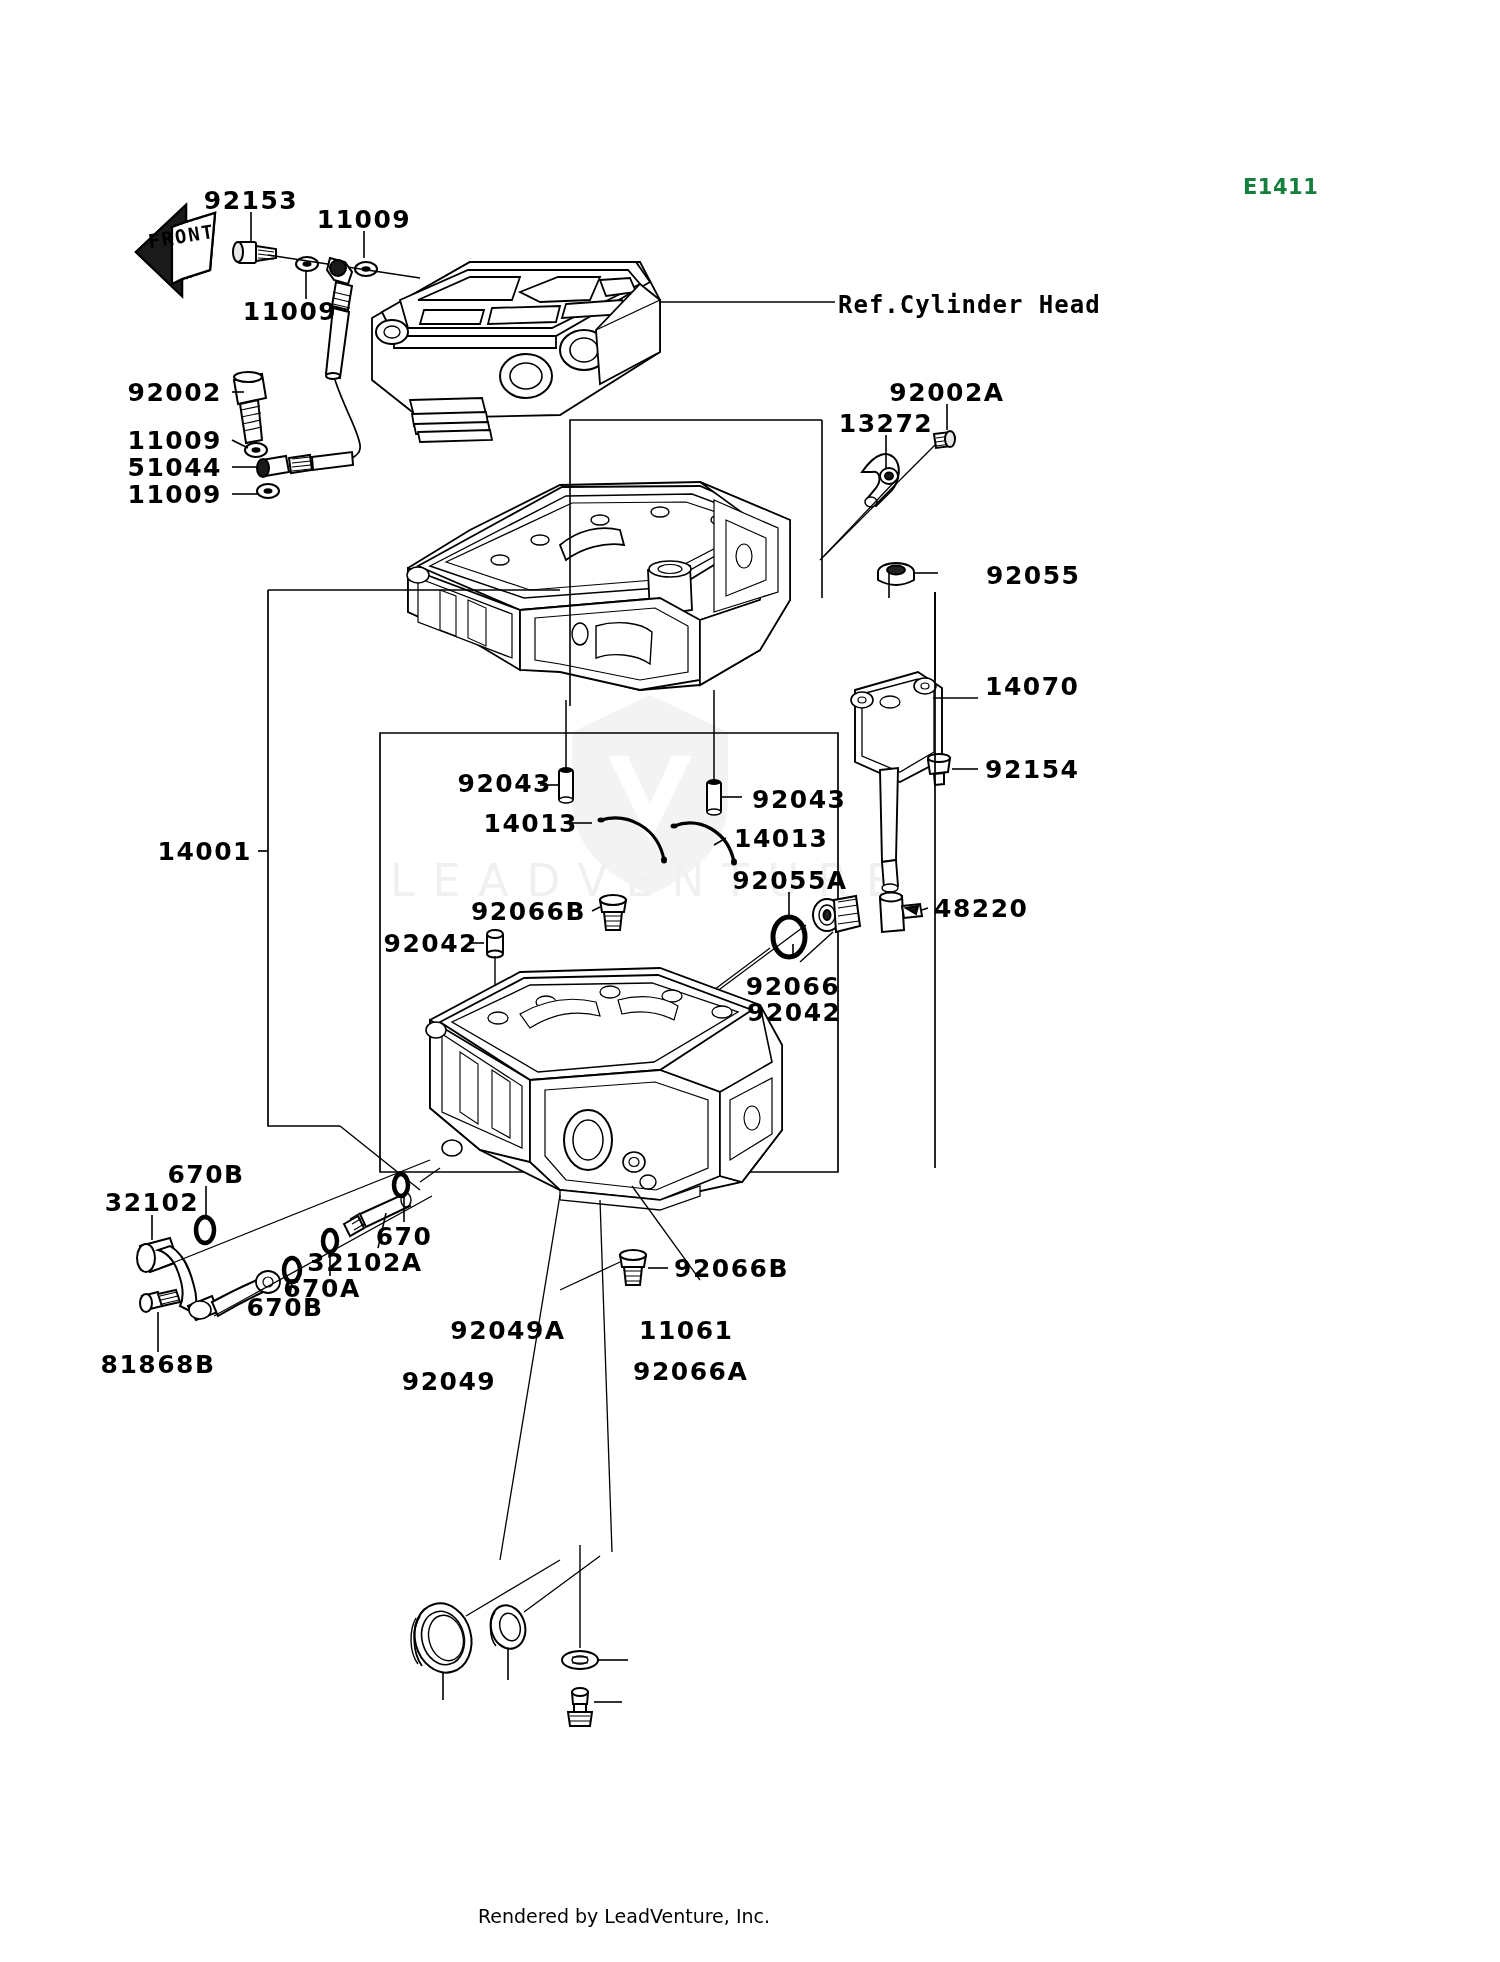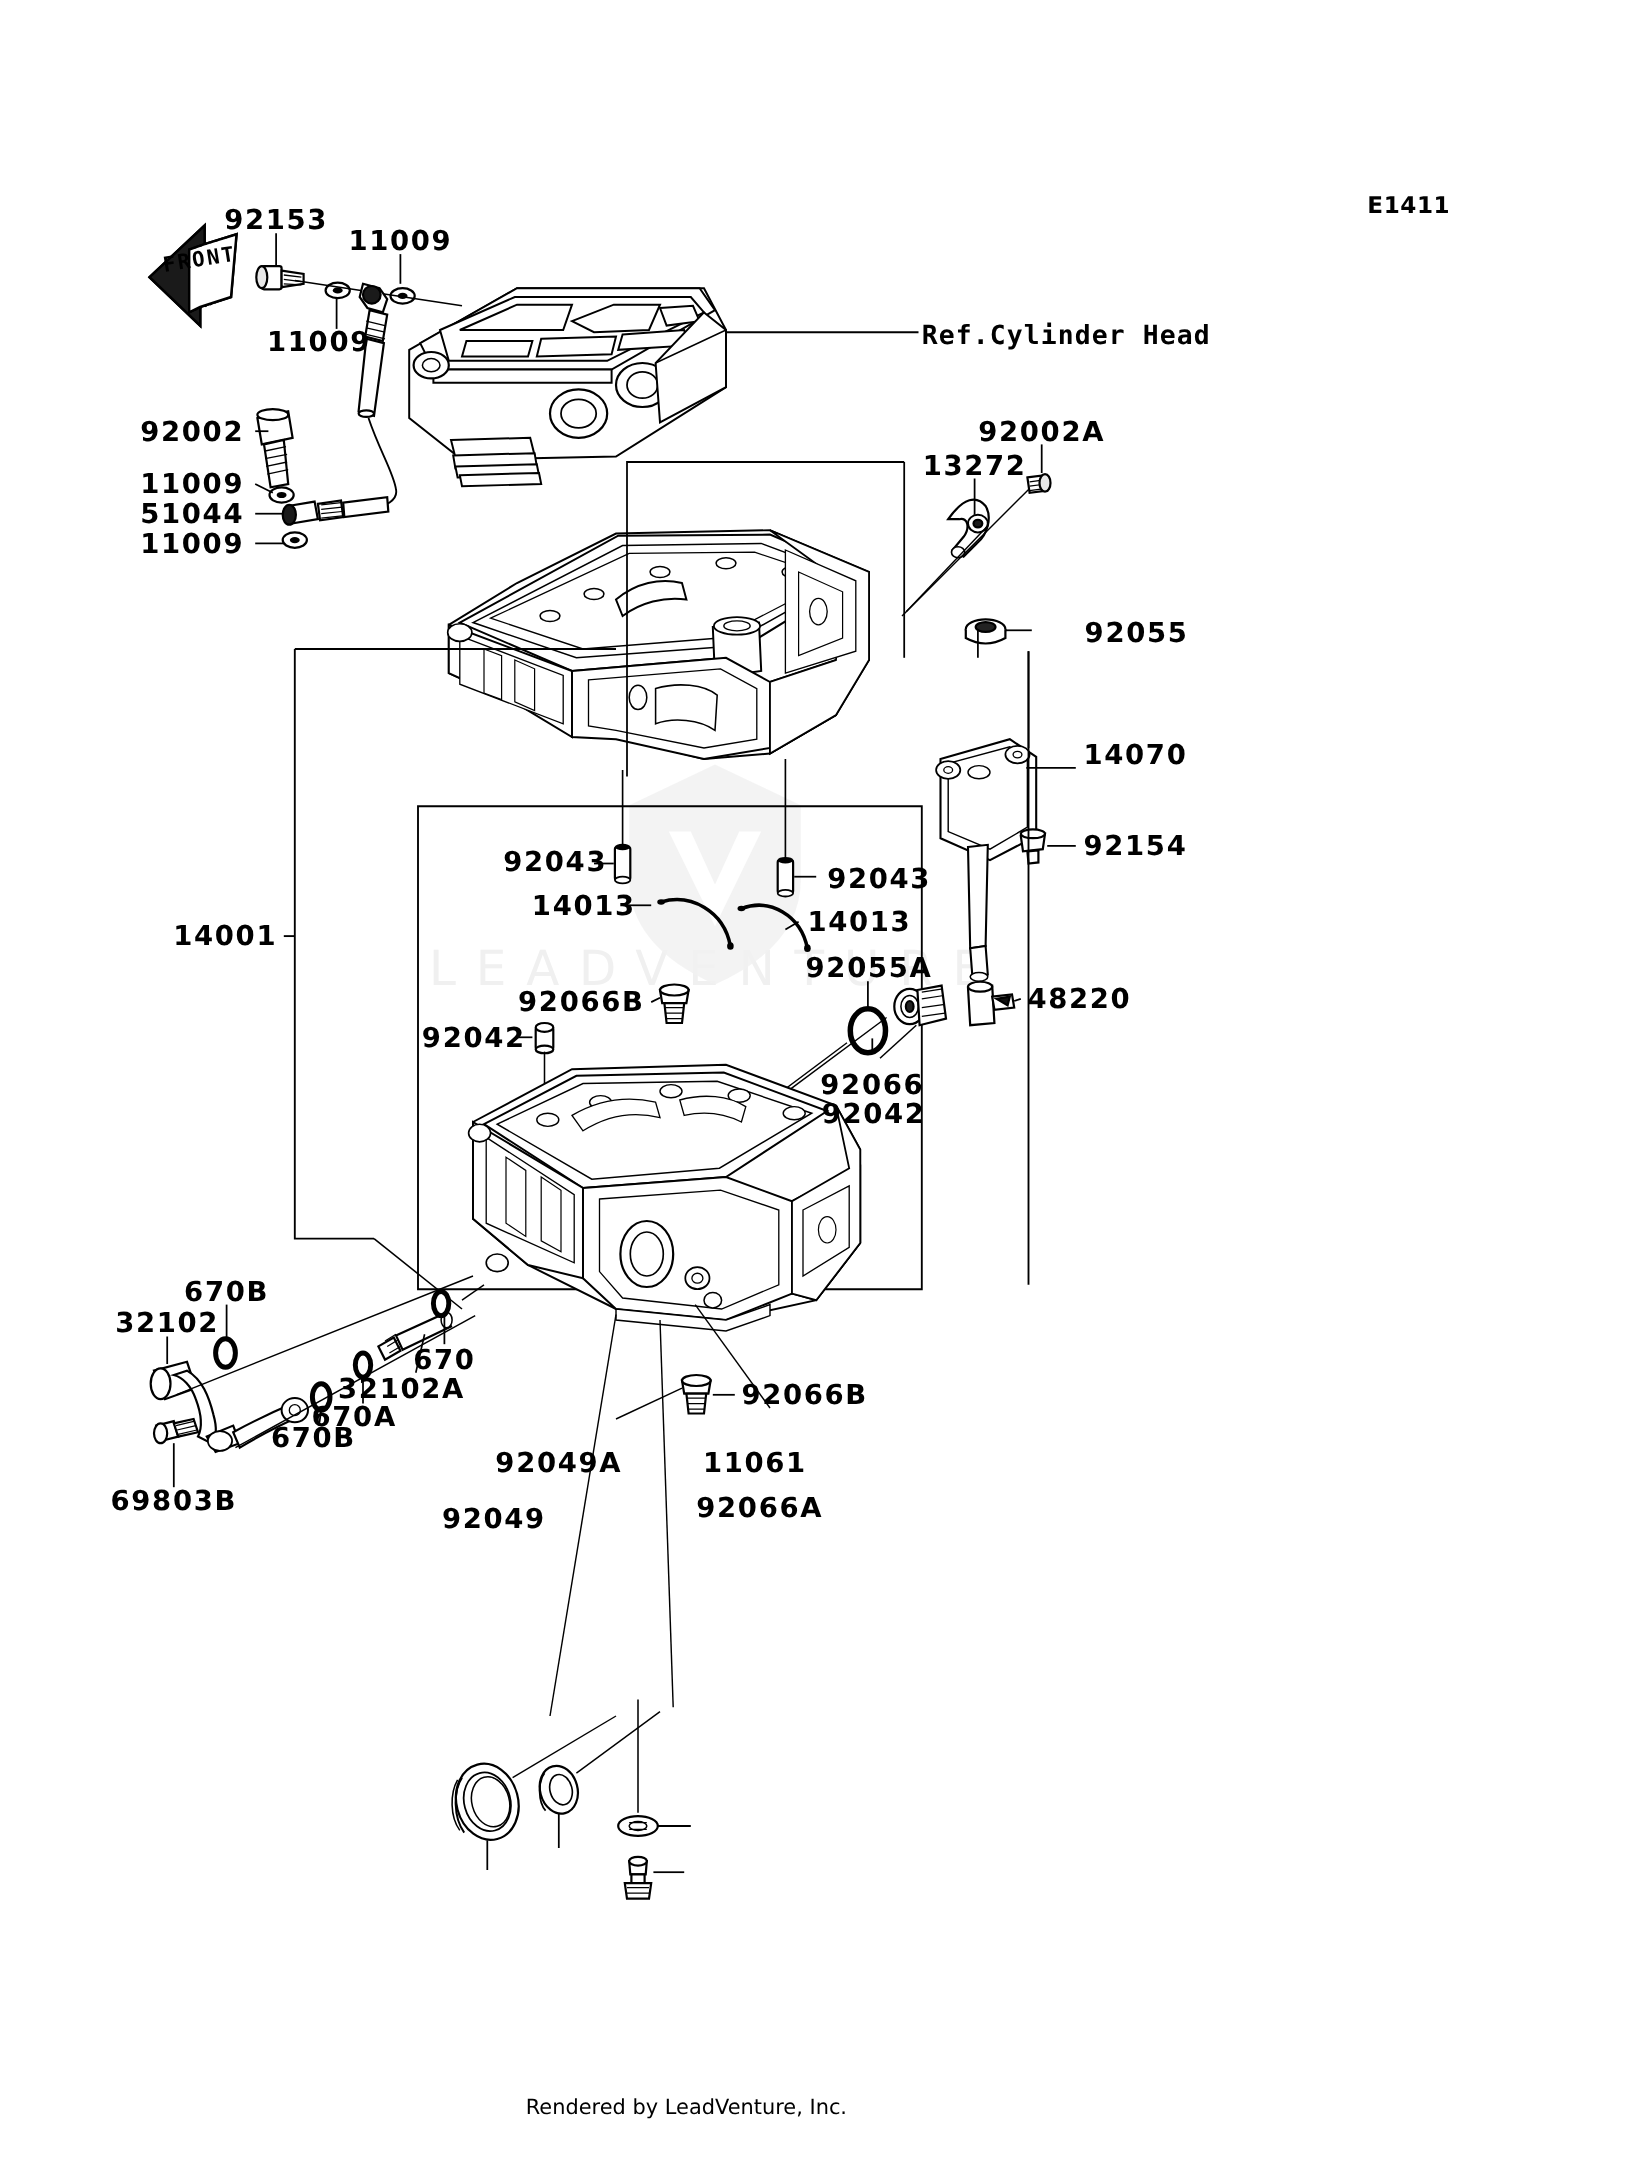--- a/index.html
+++ b/index.html
@@ -43,21 +43,21 @@
   .callout.center{ transform: translate(-50%, -50%); }
 
   #sheet-code {
     position: absolute;
     left: 1243px;
     top: 175px;
     font-family: "DejaVu Sans", "Liberation Sans", sans-serif;
     font-weight: bold;
     font-size: 21px;
     letter-spacing: 0.5px;
-    color: #000000;
+    color: #15803d;
   }
   #ref-cylinder-head {
     position: absolute;
     left: 838px;
     top: 291px;
     font-family: "DejaVu Sans Mono", "Liberation Mono", monospace;
     font-weight: bold;
     font-size: 24px;
     letter-spacing: 1px;
     color: #000000;
@@ -601,21 +601,21 @@
       <div class="callout center" style="left: 793px; top: 966px; margin-top: 20px;">92066</div>
       <div class="callout left" style="left: 747px; top: 1012px;">92042</div>
       <div class="callout center" style="left: 206px; top: 1174px;">670B</div>
       <div class="callout center" style="left: 152px; top: 1202px;">32102</div>
       <div class="callout center" style="left: 404px; top: 1236px;">670</div>
       <div class="callout center" style="left: 365px; top: 1262px;">32102A</div>
       <div class="callout left" style="left: 674px; top: 1268px;">92066B</div>
       <div class="callout center" style="left: 322px; top: 1288px;">670A</div>
       <div class="callout center" style="left: 285px; top: 1307px;">670B</div>
       <div class="callout left" style="left: 639px; top: 1330px;">11061</div>
-      <div class="callout center" style="left: 158px; top: 1364px;">69803B</div>
+      <div class="callout center" style="left: 158px; top: 1364px;">81868B</div>
       <div class="callout center" style="left: 508px; top: 1330px;">92049A</div>
       <div class="callout left" style="left: 633px; top: 1371px;">92066A</div>
       <div class="callout center" style="left: 449px; top: 1381px;">92049</div>
     </div>
 
   <div id="footer-credit">Rendered by LeadVenture, Inc.</div>
 
 </div>
 
 </body></html>

